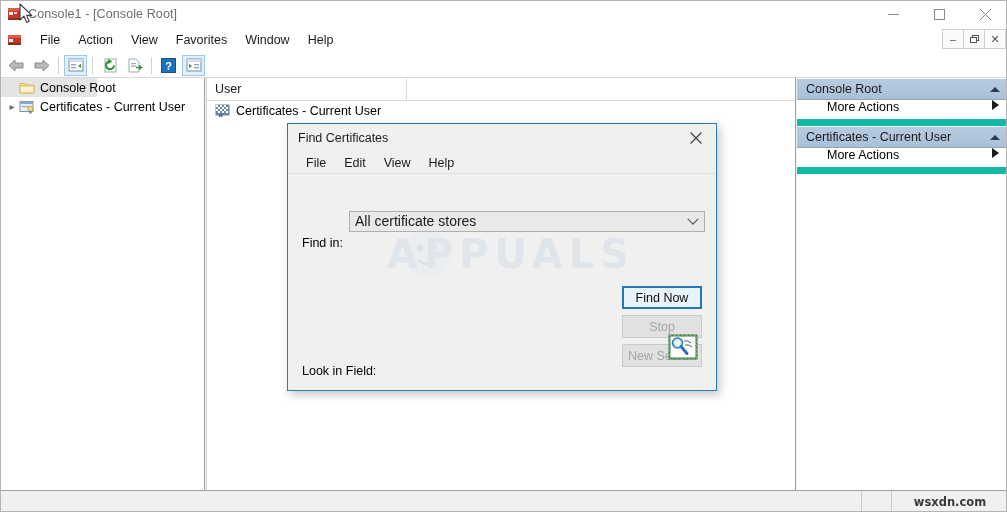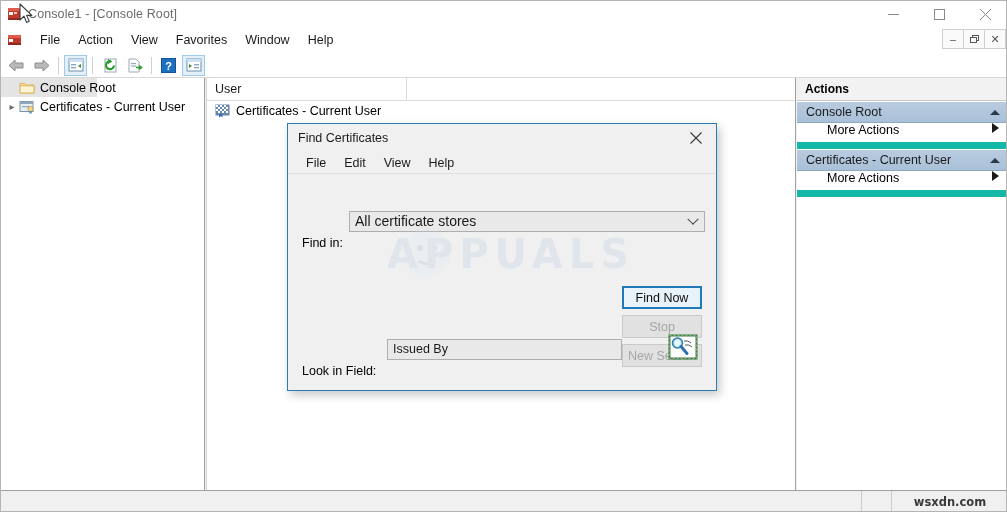--- a/index.html
+++ b/index.html
@@ -530,21 +530,20 @@
                 <rect x="11" y="7" width="2" height="2"></rect>
             </g>
             <path d="M4 10 L4 13.5 L5.8 12.3 L7.5 13.5 L7.5 10 Z" fill="#3f6fb0"></path>
           </svg>
         </span>
         <span>Certificates - Current User</span>
       </div>
     </div>
 
     <div class="pane-actions">
-      <div class="act-title">Actions</div>
 
       <div class="act-group">
         <span>Console Root</span>
         <span class="caret-up"></span>
       </div>
       <div class="act-row">
         <span>More Actions</span>
         <span class="caret-right"></span>
       </div>
 
@@ -588,24 +587,20 @@
         <span class="lbl lbl-findin">Find in:</span>
         <div class="combo">
           <span>All certificate stores</span>
           <span class="chev"></span>
         </div>
       </div>
 
 
       <div class="row-lookin">
         <span class="lbl lbl-contains">Look in Field:</span>
-        <div class="combo-small">
-          <span>Issued By</span>
-          <span class="chev"></span>
-        </div>
       </div>
 
       <div class="btn-col">
         <div class="dlg-btn primary">Find Now</div>
         <div class="dlg-btn disabled">Stop</div>
         <div class="dlg-btn disabled">New Search</div>
       </div>
 
       <div class="result-icon">
         <svg width="30" height="26" viewBox="0 0 30 26">

